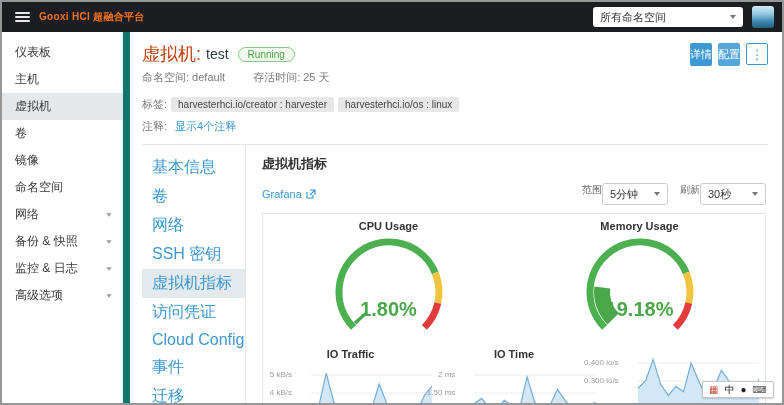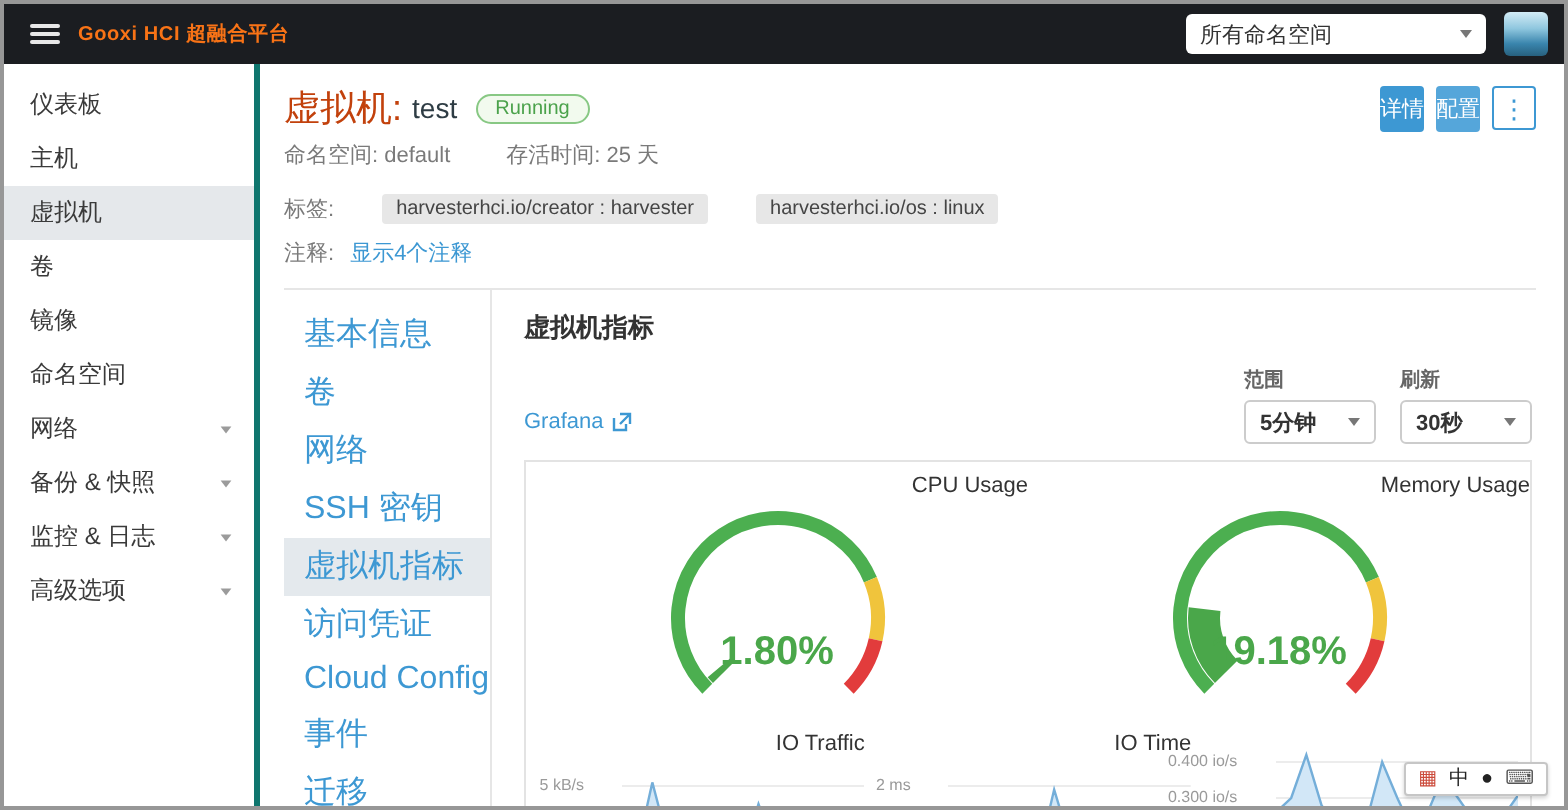--- a/index.html
+++ b/index.html
@@ -10,55 +10,55 @@
   .app-header{height:30px;background:#1b1d21;display:flex;align-items:center;padding:0 8px;flex:0 0 auto;}
   .hamburger{width:15px;display:flex;flex-direction:column;gap:2px;margin:0 9px 0 5px;cursor:pointer;}
   .hamburger i{display:block;height:2px;background:#e8e8e8;border-radius:1px;}
   .app-title{color:#f97316;font-size:10px;font-weight:bold;letter-spacing:.3px;white-space:nowrap;text-align:right;}
   .h-spacer{flex:1;}
   .ns-select{background:#fff;border-radius:3px;height:20px;display:flex;align-items:center;justify-content:space-between;padding:0 7px;font-size:11px;color:#333;min-width:150px;cursor:pointer;}
   .caret{width:0;height:0;border-left:3.5px solid transparent;border-right:3.5px solid transparent;border-top:4.5px solid #777;display:inline-block;}
   .avatar{width:22px;height:22px;border-radius:3px;margin-left:9px;cursor:pointer;background:linear-gradient(180deg,#d3ecf6 0%,#8ec6de 38%,#3a85ad 72%,#27607e 100%);}
   
   .app-body{flex:1;display:flex;min-height:0;}
-  .sidebar{width:128px;flex:0 0 auto;border-right:3px solid #0f766e;padding-top:7px;background:#fff;}
+  .sidebar{width:128px;flex:0 0 auto;border-right:7px solid #0f766e;padding-top:7px;background:#fff;}
   .side-item{display:flex;align-items:center;justify-content:space-between;padding:5px 11px 5px 13px;font-size:12px;color:#3a3a3a;cursor:pointer;white-space:nowrap;}
   .side-item.active{background:#e5e8eb;}
   .side-item .caret{border-top-color:#9b9b9b;transform:scale(.9);}
   main{flex:1;min-width:0;padding:10px 14px 0 12px;display:flex;flex-direction:column;}
   .title-row{display:flex;align-items:center;}
   .res-kind{color:#c2410c;font-size:18px;}
   .res-name{color:#2e3c44;font-size:14px;margin-left:5px;}
   .badge{margin-left:9px;border:1px solid #88c884;color:#4ba24b;background:#f2faee;font-size:10px;border-radius:9px;padding:1px 9px;white-space:nowrap;}
   .actions{margin-left:auto;display:flex;gap:6px;align-items:center;}
   .btn{font-size:11px;color:#fff;background:#3d98d3;border:none;border-radius:2px;padding:4px 0;cursor:pointer;white-space:nowrap;}
   .btn.secondary{background:#55a6da;}
   .btn-more{width:22px;height:22px;background:#fff;border:1px solid #3d98d3;color:#3d98d3;border-radius:2px;font-size:13px;line-height:1;cursor:pointer;}
   .meta-row{display:flex;gap:28px;font-size:11px;color:#7a7a7a;margin-top:4px;}
-  .tags-row{display:flex;align-items:center;gap:24px;margin-top:12px;font-size:11px;color:#7a7a7a;}
+  .tags-row{display:flex;align-items:center;gap:4px;margin-top:12px;font-size:11px;color:#7a7a7a;}
   .chip{background:#e7e7e7;color:#454545;font-size:10px;padding:2px 7px;border-radius:2px;white-space:nowrap;}
   .ann-row{display:flex;align-items:center;gap:8px;margin-top:7px;font-size:11px;color:#7a7a7a;}
   .link{color:#3d98d3;cursor:pointer;text-decoration:none;font-size:11px;}
   
   .detail{margin-top:10px;border-top:1px solid #e6e6e6;flex:1;display:flex;min-height:0;}
   .tabcol{width:104px;flex:0 0 auto;padding-top:8px;border-right:1px solid #e6e6e6;}
   .tab-item{font-size:16px;color:#3d98d3;padding:4px 8px 4px 10px;cursor:pointer;white-space:nowrap;}
   .tab-item.active{background:#e4e9ed;}
   .content{flex:1;min-width:0;padding:10px 2px 0 16px;display:flex;flex-direction:column;}
   .content h2{font-size:13px;color:#333;font-weight:bold;}
   .controls{display:flex;align-items:flex-end;margin-top:10px;}
   .grafana{display:flex;align-items:center;gap:4px;margin-bottom:5px;cursor:pointer;}
-  .ctrl-group{display:flex;flex-direction:column;align-items:flex-start;margin-left:12px;font-weight:bold;}
+  .ctrl-group{display:flex;flex-direction:row;align-items:flex-start;margin-left:12px;}
   .ctrl-label{font-size:10px;color:#666;margin-bottom:3px;}
   .select{border:1px solid #ccc;border-radius:3px;background:#fff;height:22px;display:flex;align-items:center;justify-content:space-between;font-size:11px;color:#333;padding:0 7px;min-width:66px;gap:10px;cursor:pointer;}
   .controls-spacer{flex:1;}
   .charts-box{border:1px solid #e3e3e3;margin-top:8px;}
   .gauges{display:flex;padding-top:6px;}
   .gauge-block{flex:1;text-align:center;}
-  .chart-title{font-size:11px;font-weight:normal;color:#333;text-align:right;}
+  .chart-title{font-size:11px;font-weight:bold;color:#333;text-align:center;}
   .gauge-wrap{position:relative;display:inline-block;}
   .gauge-value{position:absolute;left:0;right:0;top:66px;font-size:20px;font-weight:bold;text-align:center;}
   .minis{display:flex;margin-top:2px;padding:0 6px;}
   .mini{flex:1;min-width:0;}
   .plotrow{display:flex;margin-top:5px;}
   .ylabels{width:42px;flex:0 0 auto;position:relative;}
   .ylabels span{position:absolute;right:19px;font-size:8px;color:#9a9a9a;white-space:nowrap;}
   .ylabels span:nth-child(1){top:5px;}
   .ylabels span:nth-child(2){top:23px;}
   .ylabels span:nth-child(3){top:41px;}

